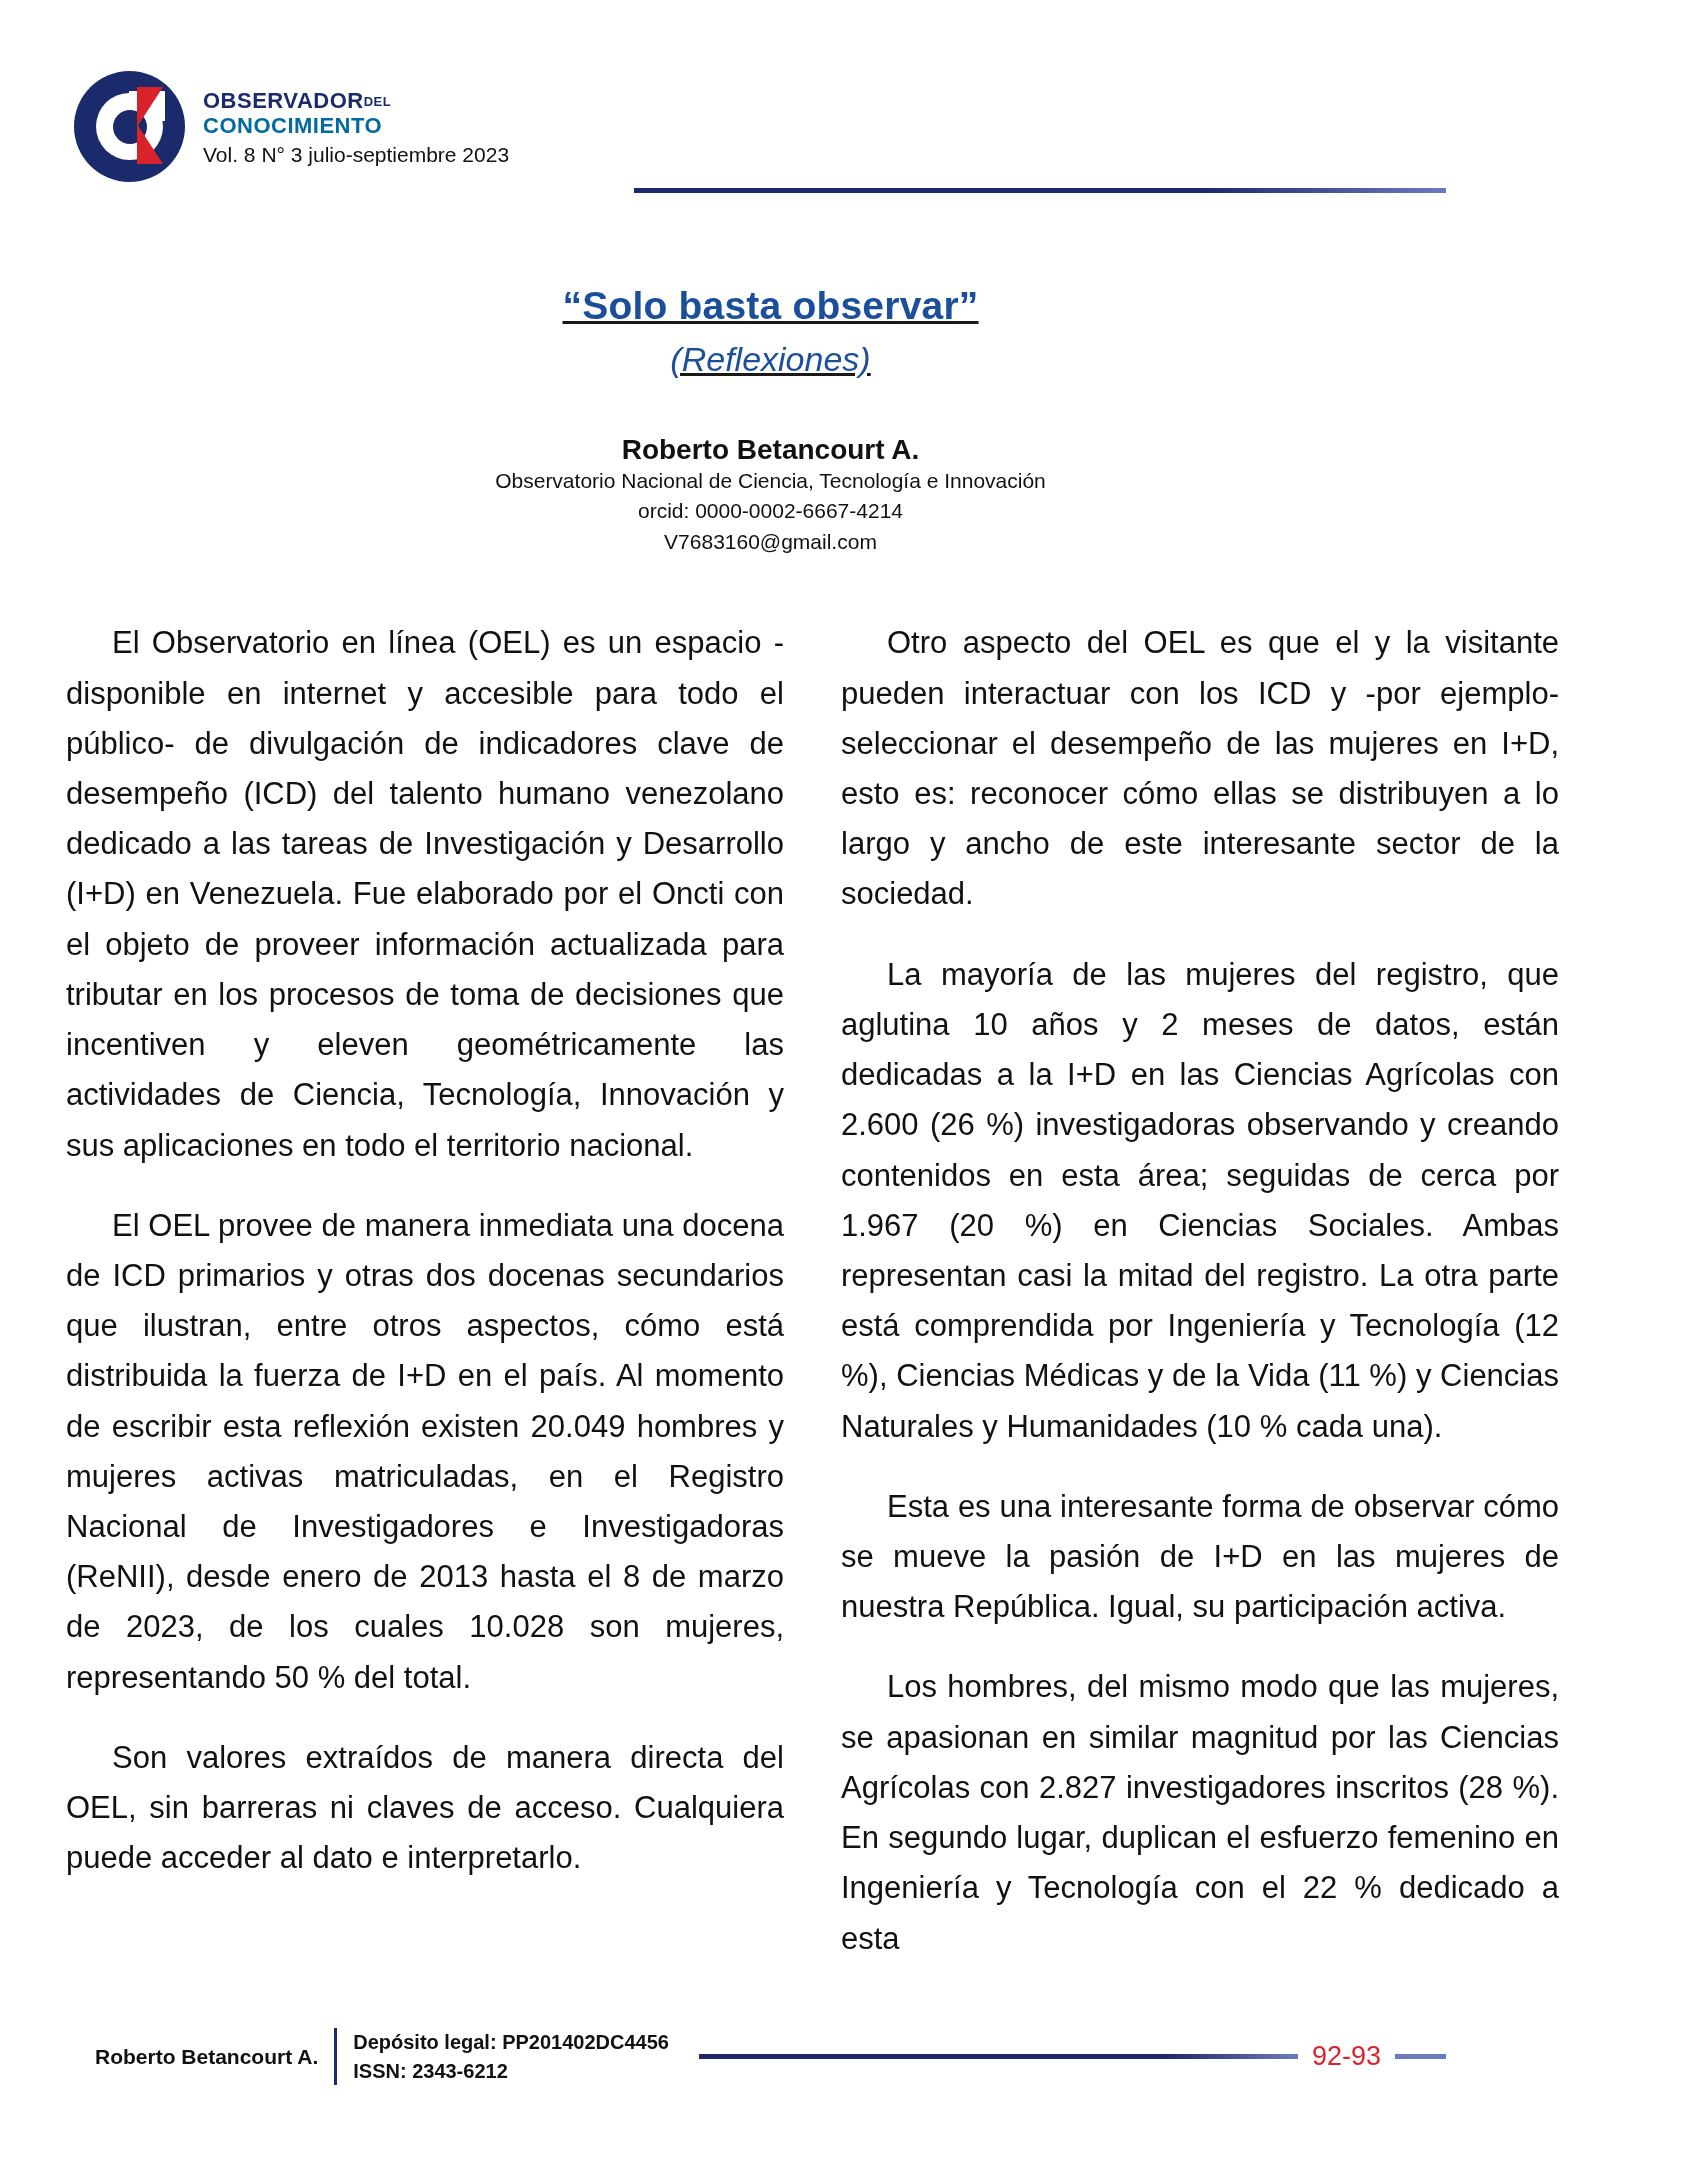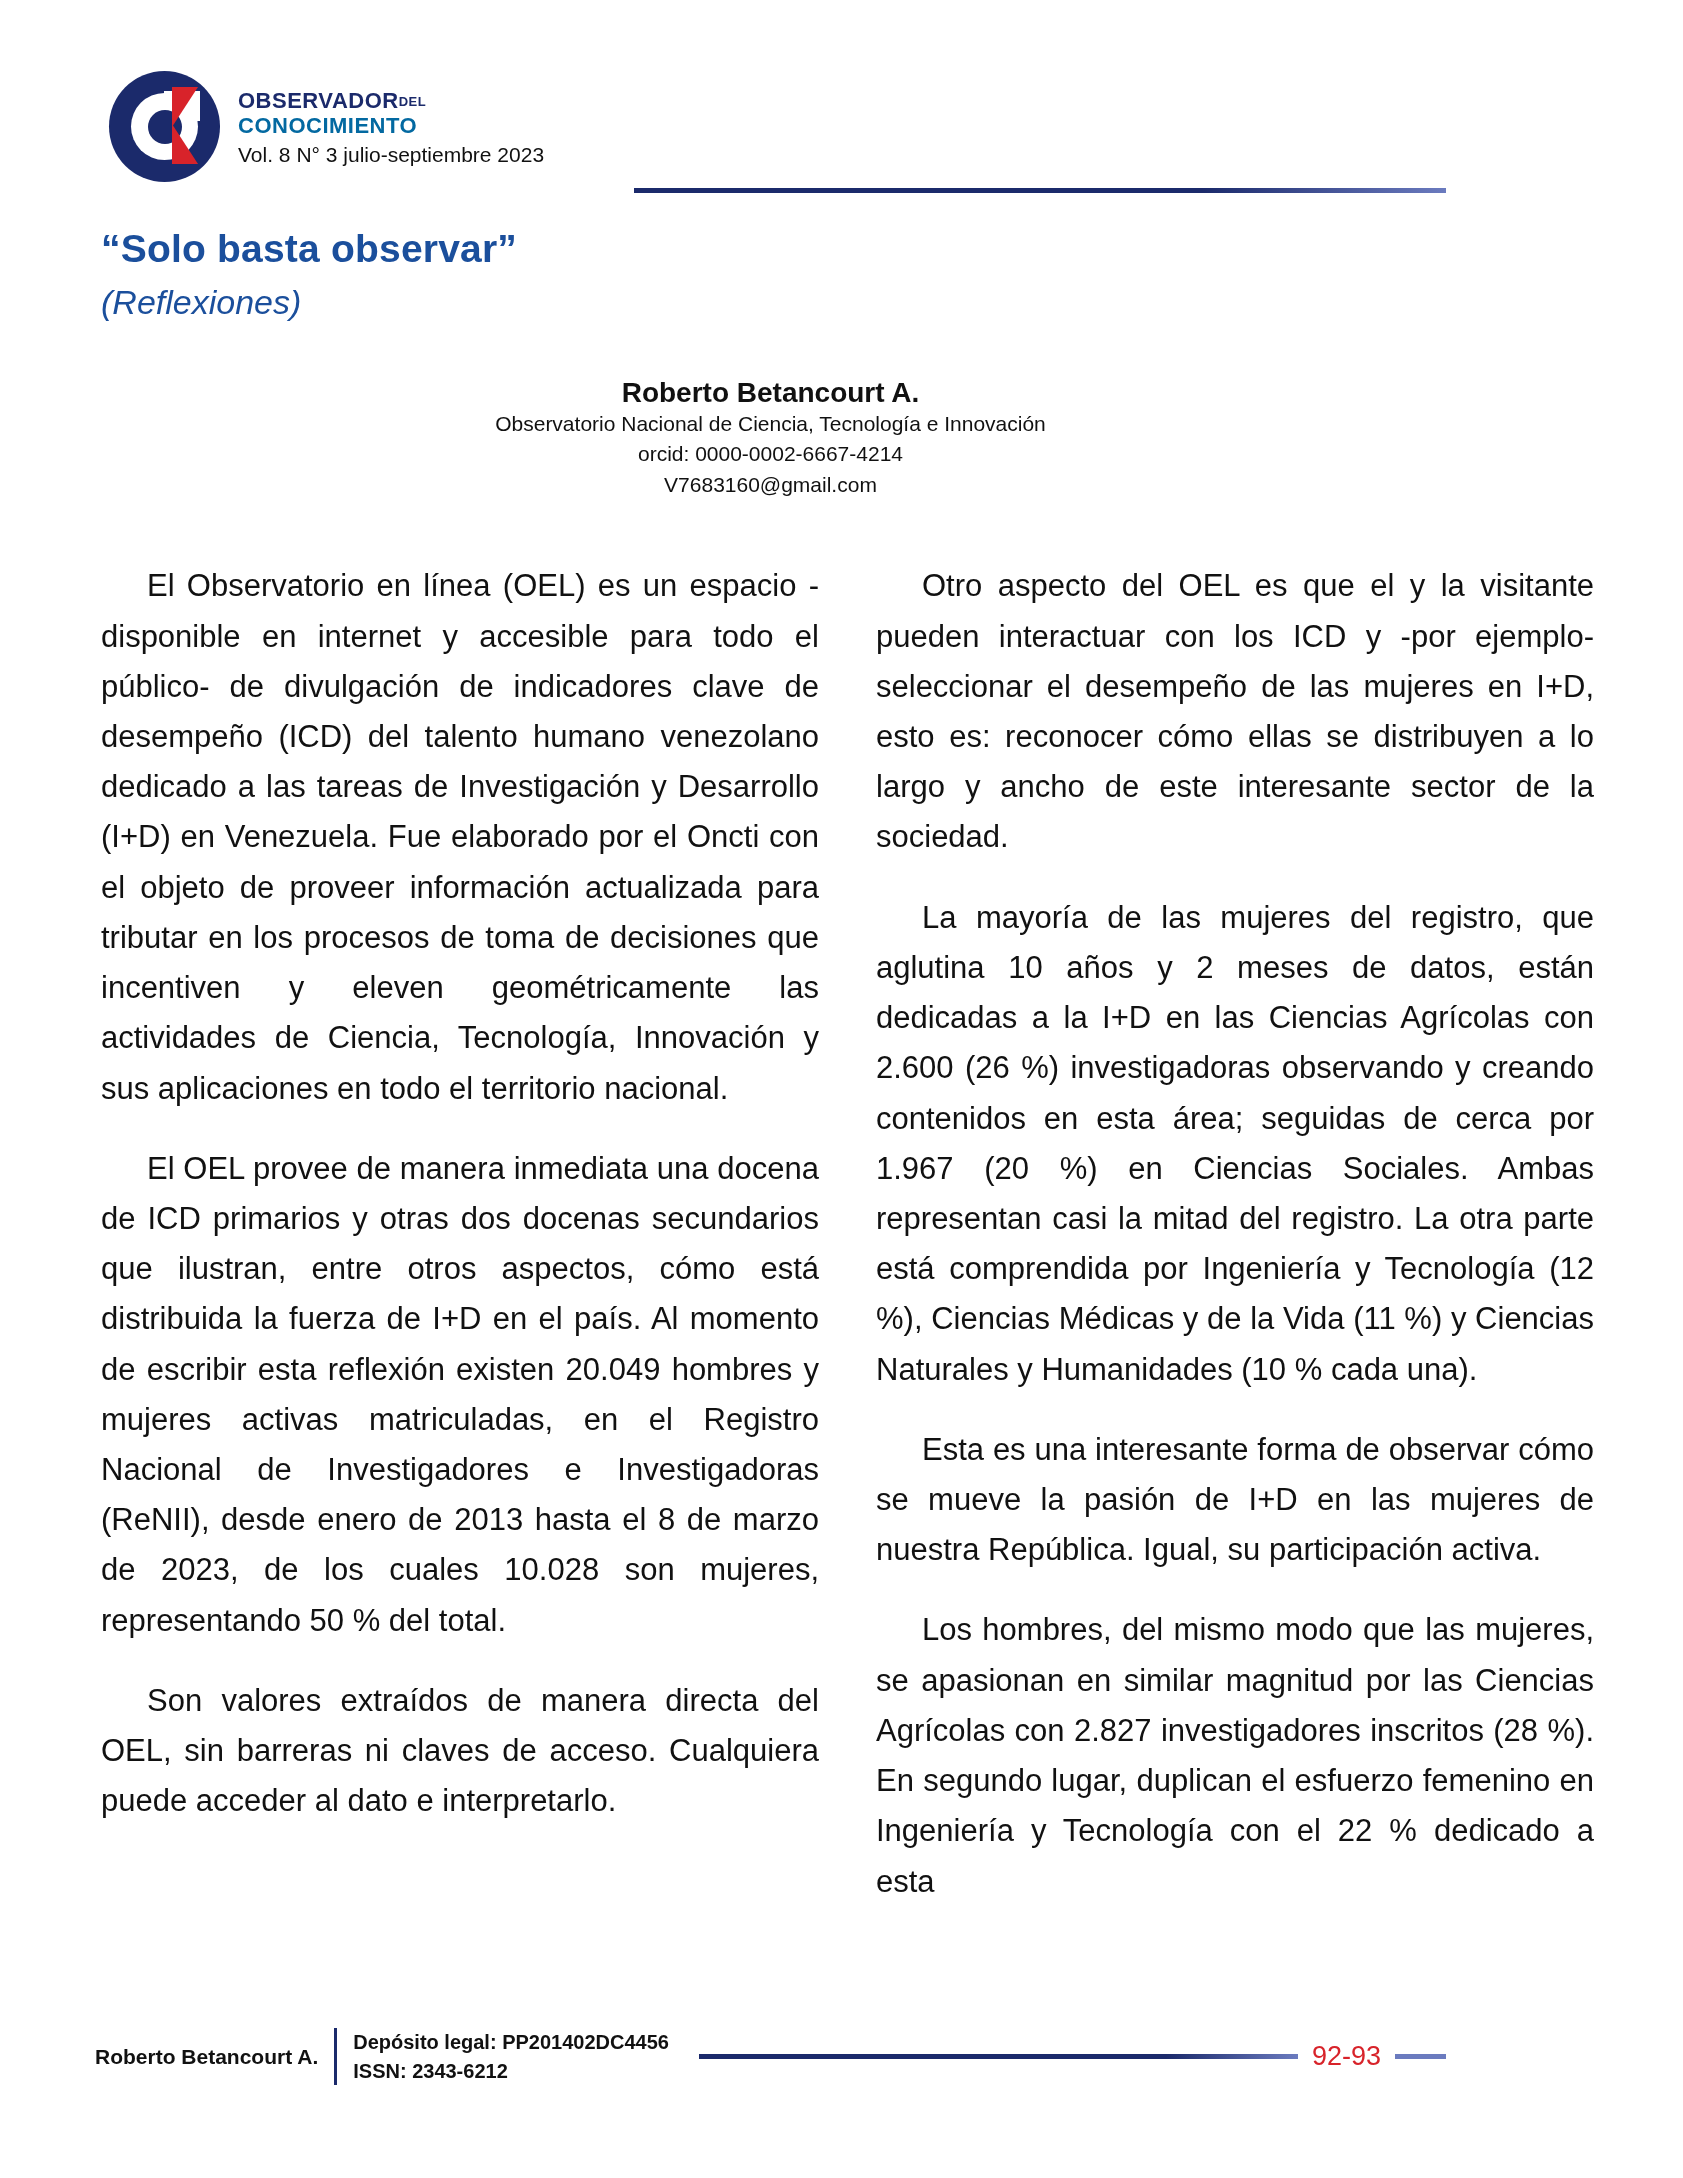--- a/index.html
+++ b/index.html
@@ -13,21 +13,21 @@
     font-family: "Liberation Sans", sans-serif;
     color: #1a1a1a;
     position: relative;
     overflow: hidden;
   }
   .page {
     position: relative;
     width: 1541px;
     height: 2178px;
     box-sizing: border-box;
-    padding: 0 101px;
+    padding: 0 66px;
   }
 
   
   .masthead {
     position: relative;
     height: 158px;
     display: flex;
     align-items: flex-start;
     padding-top: 69px;
   }
@@ -126,21 +126,23 @@
     position: absolute;
     left: 634px;
     right: 95px;
     top: 188px;
     height: 5px;
     background: linear-gradient(to right, #1b2a6b 0%, #1b2a6b 70%, #6b7bbf 100%);
   }
 
   
   .title-area {
-    text-align: left;
+    margin-top: 57px;
+    text-align: center;
+    text-decoration: underline;
   }
   .article-title {
     font-size: 39px;
     font-weight: bold;
     color: #1b4f9c;
     letter-spacing: 0.2px;
   }
   .article-subtitle {
     font-size: 34px;
     font-style: italic;

